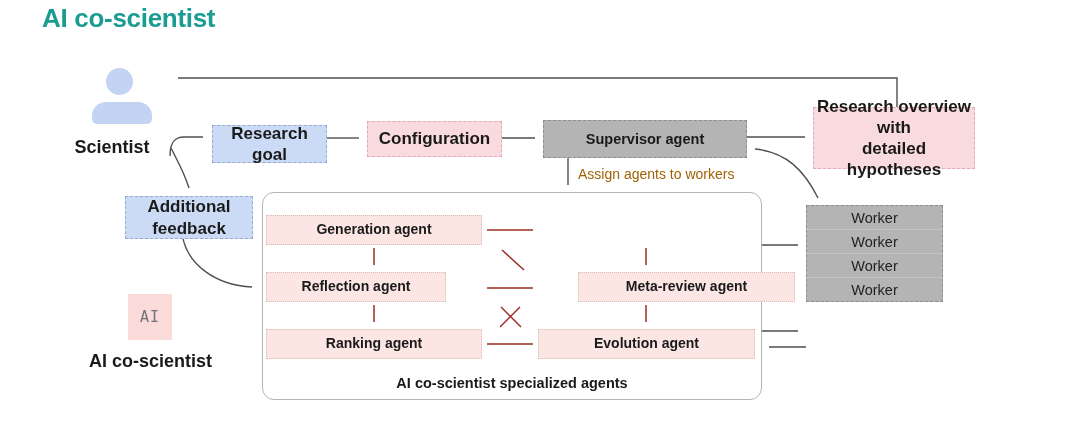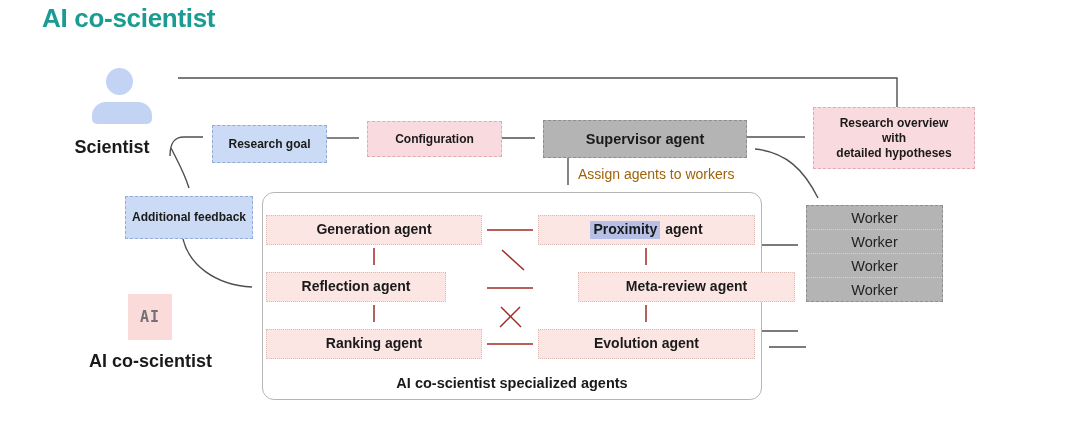--- a/index.html
+++ b/index.html
@@ -7,21 +7,21 @@
     position:relative;width:1080px;height:425px;background:#fff;
     font-family:"Liberation Sans", sans-serif;color:#1a1a1a;overflow:hidden;
   }
   .abs{position:absolute;box-sizing:border-box;}
   #title{left:42px;top:3px;font-size:26px;font-weight:600;letter-spacing:-0.3px;color:var(--accent-teal,#1b9c92);}
   
   .person-head{left:106px;top:68px;width:27px;height:27px;border-radius:50%;background:var(--person-blue,#c3d3f3);}
   .person-body{left:92px;top:102px;width:60px;height:22px;border-radius:14px 14px 5px 5px;background:var(--person-blue,#c3d3f3);}
   #scientist-label{left:57px;top:137px;width:110px;text-align:center;font-size:18px;font-weight:bold;}
   
-  .node{display:flex;align-items:center;justify-content:center;text-align:center;font-weight:bold;font-size:12px;line-height:1.25;}
+  .node{display:flex;align-items:center;justify-content:center;text-align:center;font-weight:bold;font-size:17px;line-height:1.25;}
   .blue{background:var(--blue-fill,#ccdbf5);border:1.4px dashed var(--blue-border,#94abd7);}
   .pink{background:var(--pink-fill,#f9dade);border:1.4px dashed var(--pink-border,#e2aab4);}
   .gray{background:var(--gray-fill,#b4b4b4);border:1.4px dashed var(--gray-border,#8e8e8e);}
   .agent{background:var(--agent-fill,#fbe6e4);border:1.3px dotted var(--agent-border,#debab5);font-size:14px;}
   #research-goal{left:212px;top:125px;width:115px;height:38px;}
   #configuration{left:367px;top:121px;width:135px;height:36px;}
   #supervisor{left:543px;top:120px;width:204px;height:38px;font-size:14.5px;}
   #assign-label{left:578px;top:166px;font-size:14px;font-weight:normal;color:#a16207;}
   #research-overview{left:813px;top:107px;width:162px;height:62px;flex-direction:column;}
   #additional-feedback{left:125px;top:196px;width:128px;height:43px;}
@@ -38,21 +38,21 @@
   #agents-caption{left:262px;top:375px;width:500px;text-align:center;font-weight:bold;font-size:14.5px;}
   
   #worker-stack{left:806px;top:205px;width:137px;height:97px;display:flex;flex-direction:column;}
   .worker-row{flex:1;display:flex;align-items:center;justify-content:center;font-size:14.5px;color:#1f1f1f;}
   .worker-row + .worker-row{border-top:1px dotted #d4d4d4;}
   #context-memory{left:806px;top:315px;width:139px;height:47px;flex-direction:column;font-size:14px;line-height:1.25;}
   #context-memory .cm-text{width:80px;}
   
   #ai-icon{left:128px;top:294px;width:44px;height:46px;border-radius:0;background:var(--icon-pink,#fbdada);
            display:flex;align-items:center;justify-content:center;
-           font-family:"DejaVu Sans Mono", monospace;font-weight:bold;font-size:15px;letter-spacing:1px;color:#717176;}
+           font-family:"DejaVu Sans Mono", monospace;font-weight:normal;font-size:15px;letter-spacing:1px;color:#717176;}
   #ai-label{left:78px;top:351px;width:145px;text-align:center;font-size:18px;font-weight:bold;}
   
   #arrows{left:0;top:0;width:1080px;height:425px;pointer-events:none;}
   #arrows path{fill:none;}
   #arrows path.g{stroke:var(--gray-arrow,#4f4f4f);stroke-width:1.4;}
   #arrows path.r{stroke:var(--red-arrow,#9e2b23);stroke-width:1.5;}
   .mk-g{fill:var(--gray-arrow,#4f4f4f);}
   .mk-r{fill:var(--red-arrow,#9e2b23);}
 </style>
 </head>
@@ -115,24 +115,20 @@
     <span>detailed hypotheses</span>
   </div>
 
   <div id="additional-feedback" class="abs node blue">Additional feedback</div>
 
   <div id="ai-icon" class="abs">AI</div>
   <div id="ai-label" class="abs">AI co-scientist</div>
 
   <div id="agents-container" class="abs"></div>
   <div id="agent-generation" class="abs node agent">Generation agent</div>
-  <div id="agent-proximity" class="abs node agent">
-    <span class="hl">Proximity</span>
-    <span class="hl-rest">agent</span>
-  </div>
   <div id="agent-reflection" class="abs node agent">Reflection agent</div>
   <div id="agent-meta" class="abs node agent">Meta-review agent</div>
   <div id="agent-ranking" class="abs node agent">Ranking agent</div>
   <div id="agent-evolution" class="abs node agent">Evolution agent</div>
   <div id="agents-caption" class="abs">AI co-scientist specialized agents</div>
 
   <div id="worker-stack" class="abs gray">
     <div class="worker-row">Worker</div>
     <div class="worker-row">Worker</div>
     <div class="worker-row">Worker</div>

